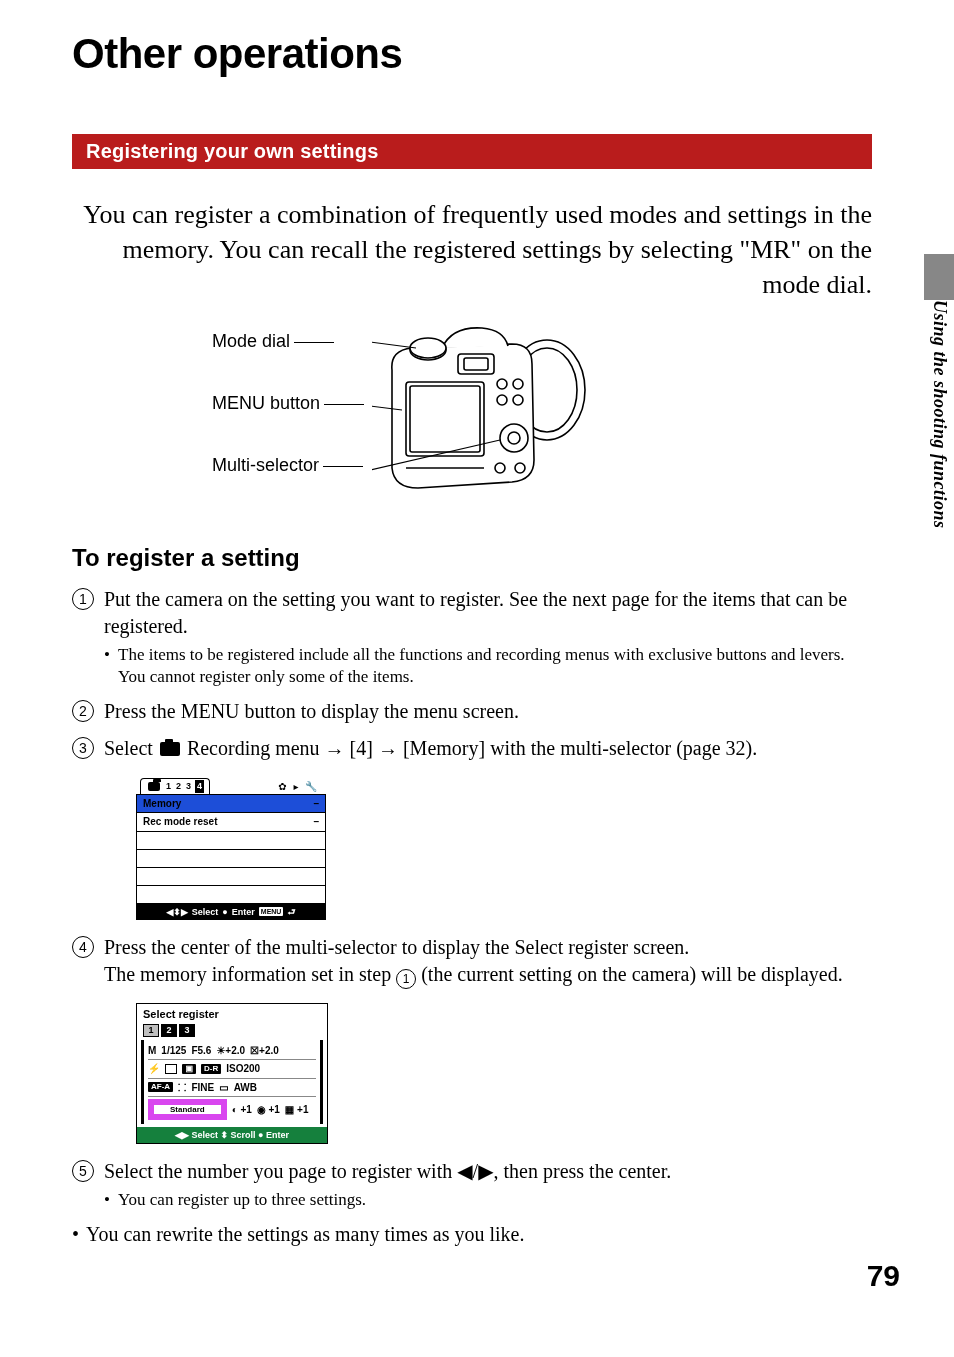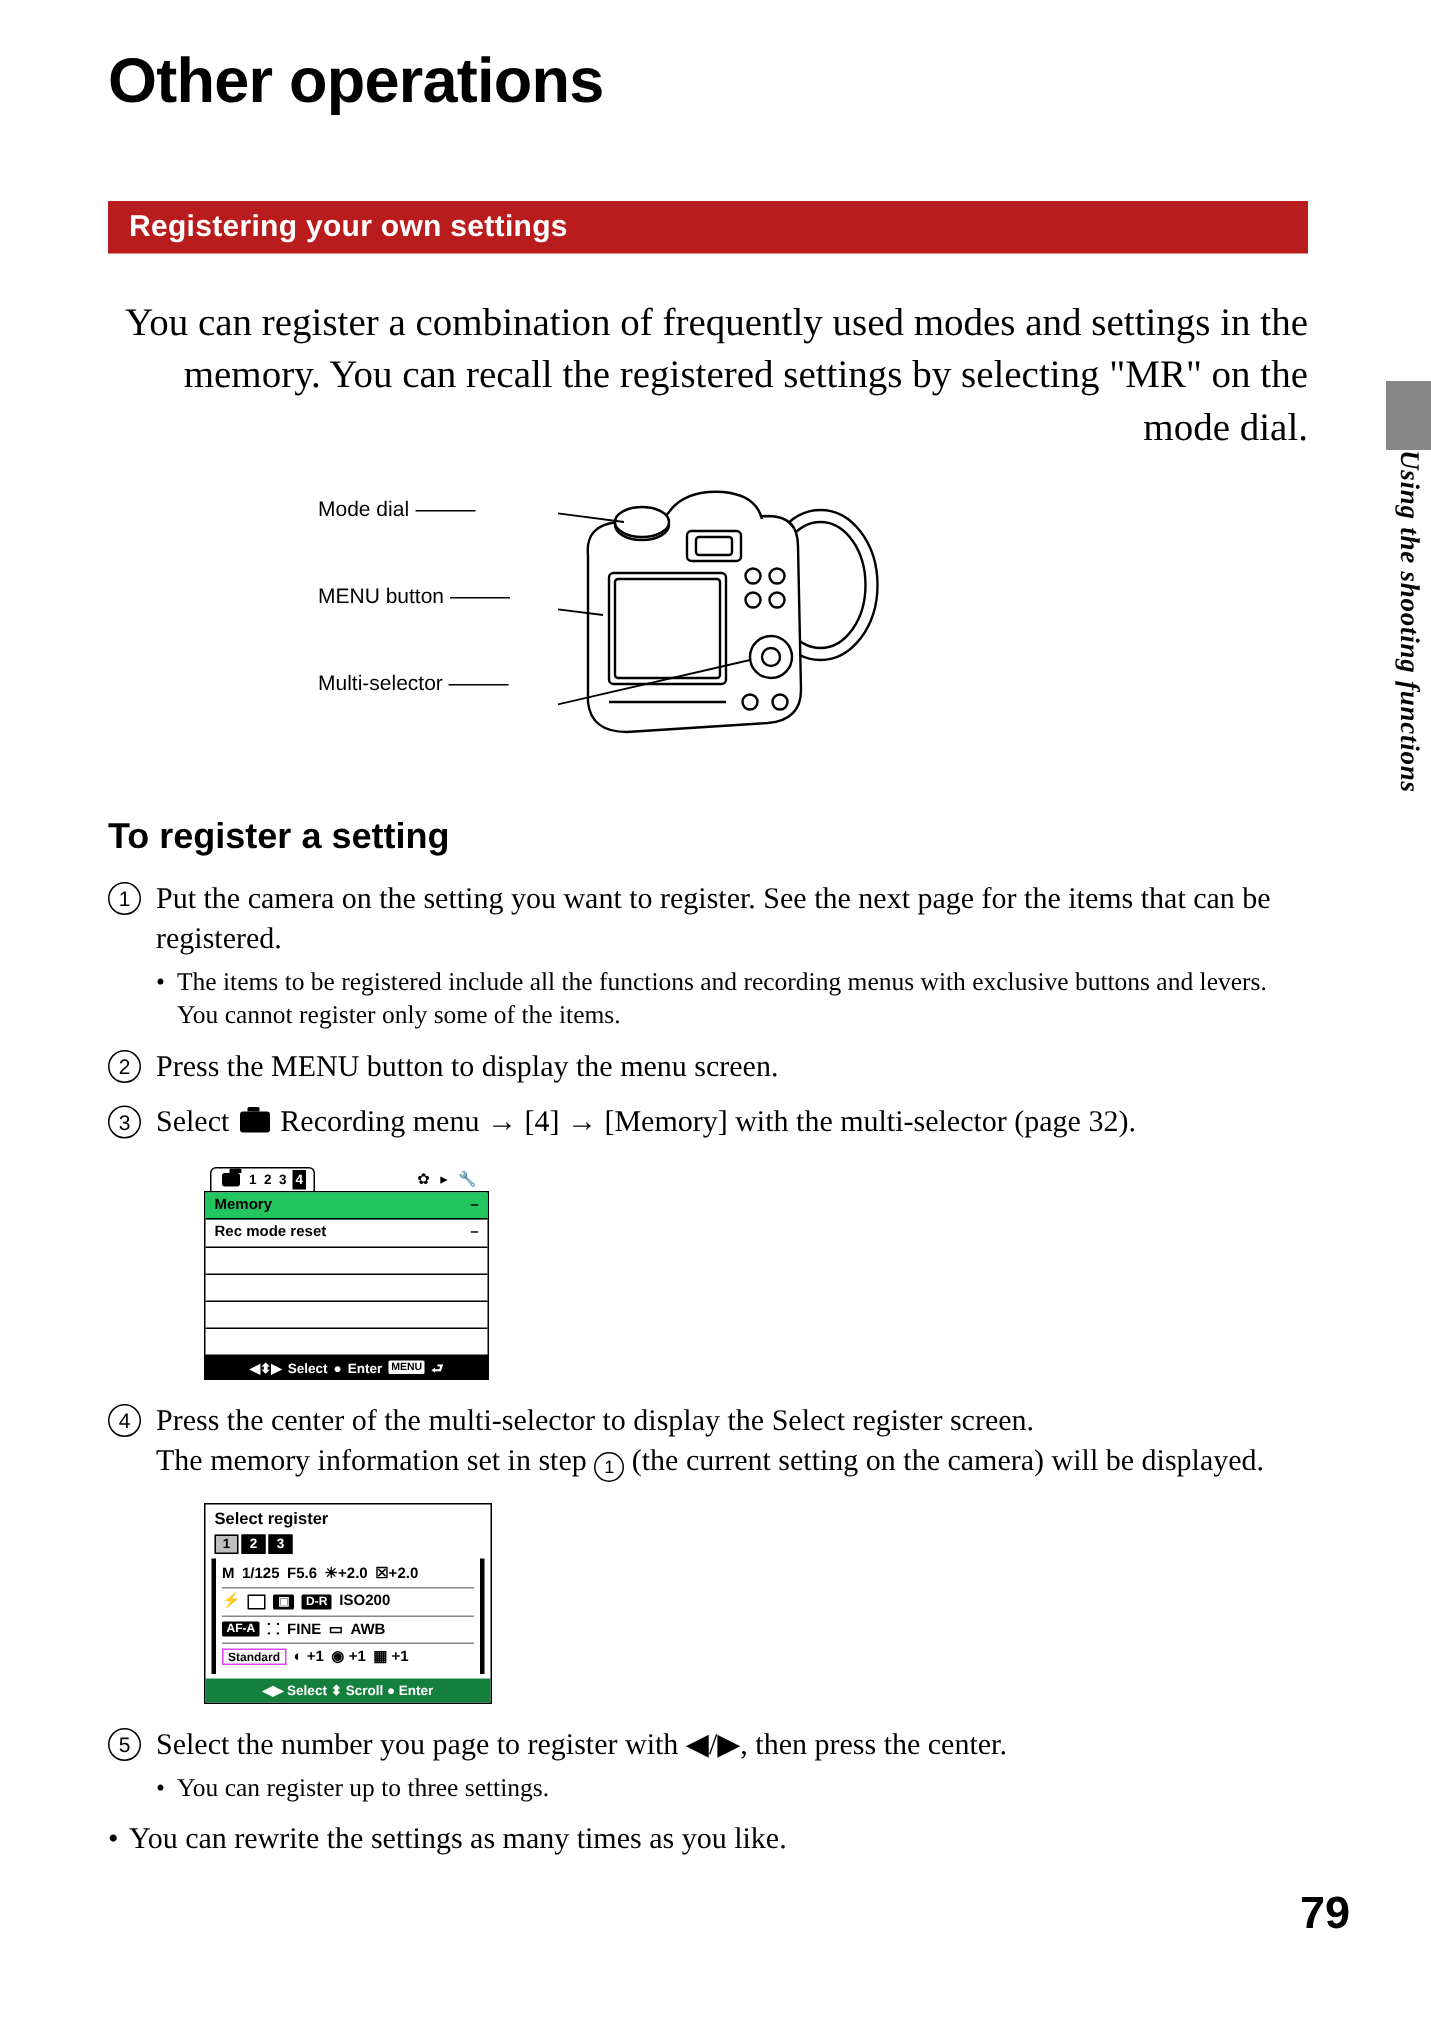--- a/index.html
+++ b/index.html
@@ -46,21 +46,21 @@
   .camera-block {
     margin: 8px 0 24px 0;
     height: 200px;
     position: relative;
   }
   .camera-labels {
     position: absolute;
     left: 140px;
     top: 12px;
     font-family: Arial, Helvetica, sans-serif;
-    font-size: 14px;
+    font-size: 18px;
     line-height: 1;
   }
   .camera-labels div { margin-bottom: 44px; white-space: nowrap; }
   .camera-svg {
     position: absolute;
     left: 300px;
     top: 0;
   }
   h2.subhead {
     font-family: Arial, Helvetica, sans-serif;
@@ -206,21 +206,21 @@
   }
   .menu-row {
     display: flex;
     justify-content: space-between;
     border-bottom: 1px solid #000;
     padding: 2px 6px;
     font-weight: bold;
     min-height: 13px;
     font-size: 10px;
   }
-  .menu-row.sel { background: #22c55e; }
+  .menu-row.sel { background: #1d4ed8; }
   .menu-row:last-child { border-bottom: none; }
   .menu-footer {
     background: #000;
     color: #fff;
     font-size: 9px;
     text-align: center;
     padding: 2px 0;
     font-weight: bold;
     display:flex;
     justify-content:center;
@@ -277,23 +277,23 @@
     display: inline-block;
     background: #000;
     color: #fff;
     font-size: 8px;
     padding: 0 3px;
     border-radius: 1px;
     line-height: 10px;
   }
   .badge-outline {
     display: inline-block;
-    border: 1px solid #d946ef;
+    border: 6px solid #d946ef;
     font-size: 8px;
-    padding: 0 3px;
+    padding: 0 16px;
     line-height: 9px;
   }
   .small-sq {
     display:inline-block;
     width:10px; height:8px;
     border:1.2px solid #000;
   }
   .reg-footer {
     background: #15803d;
     color: #fff;

